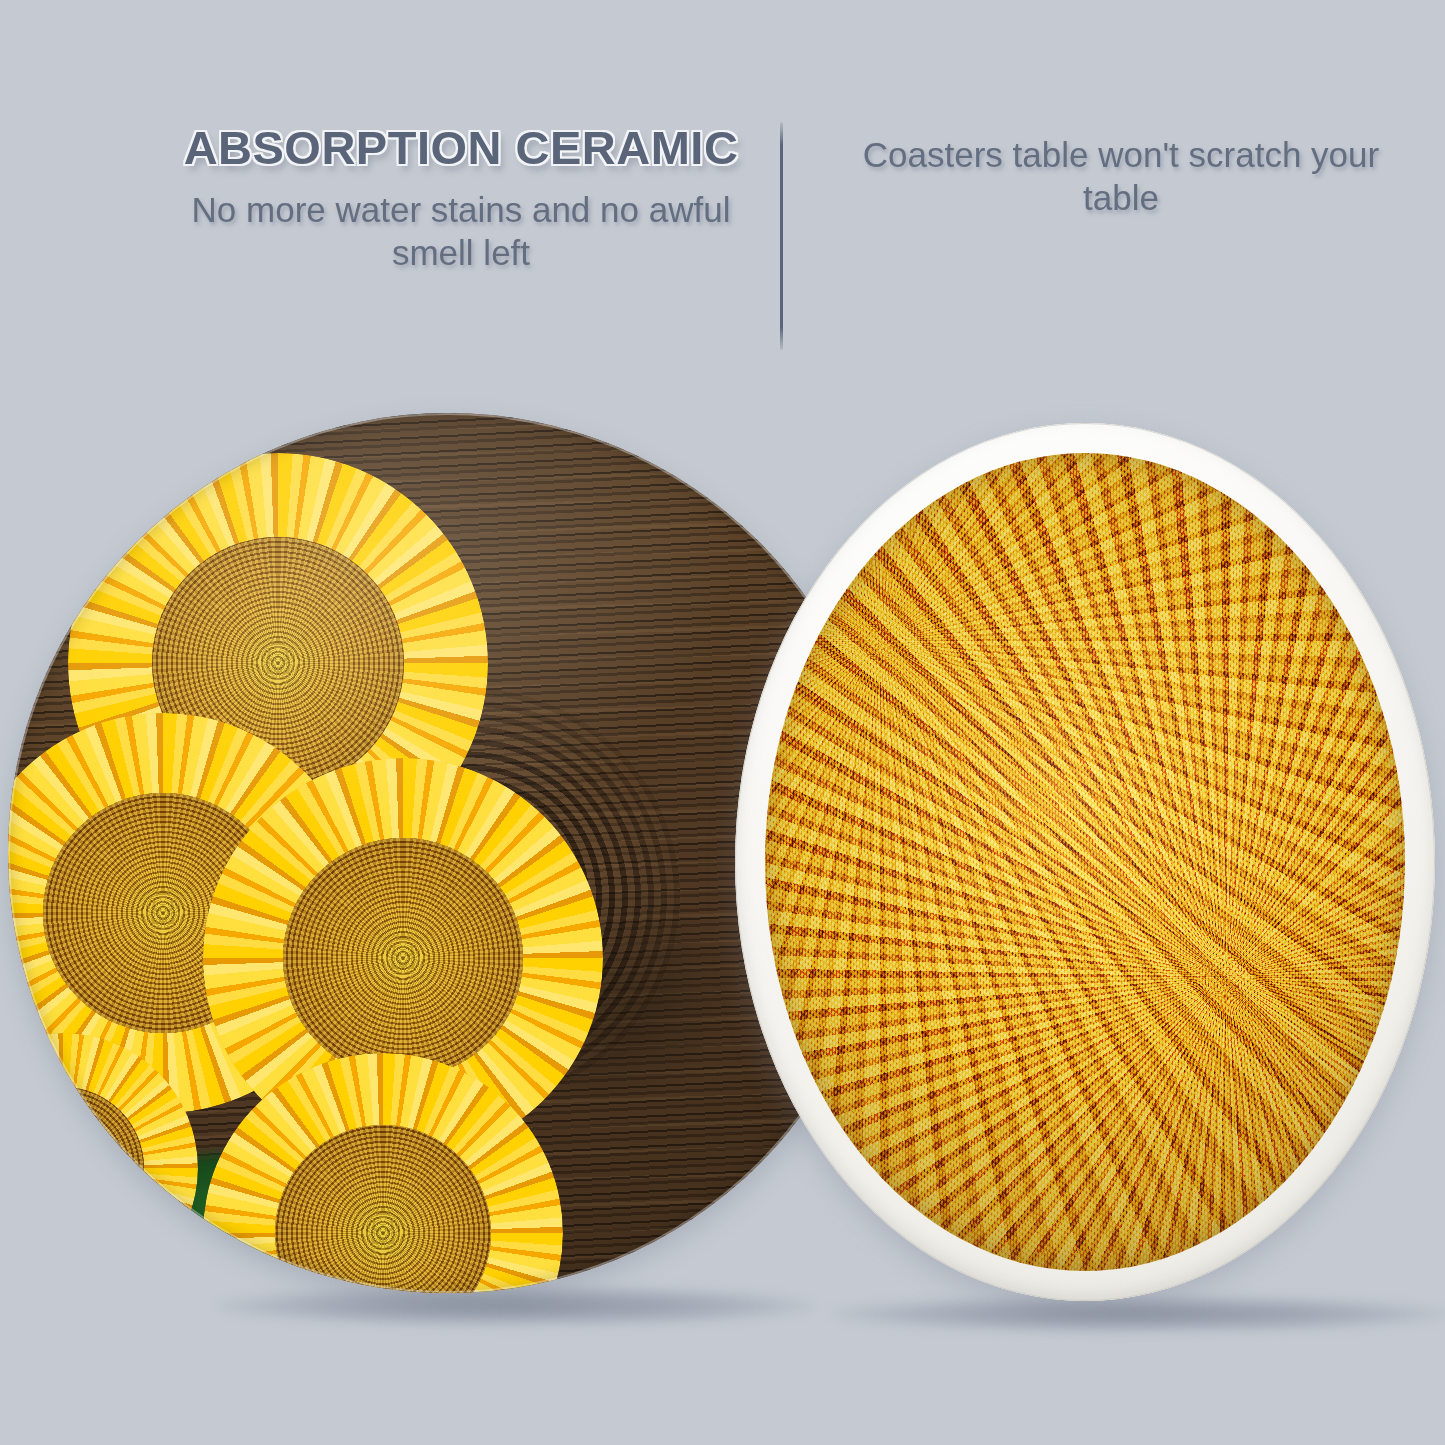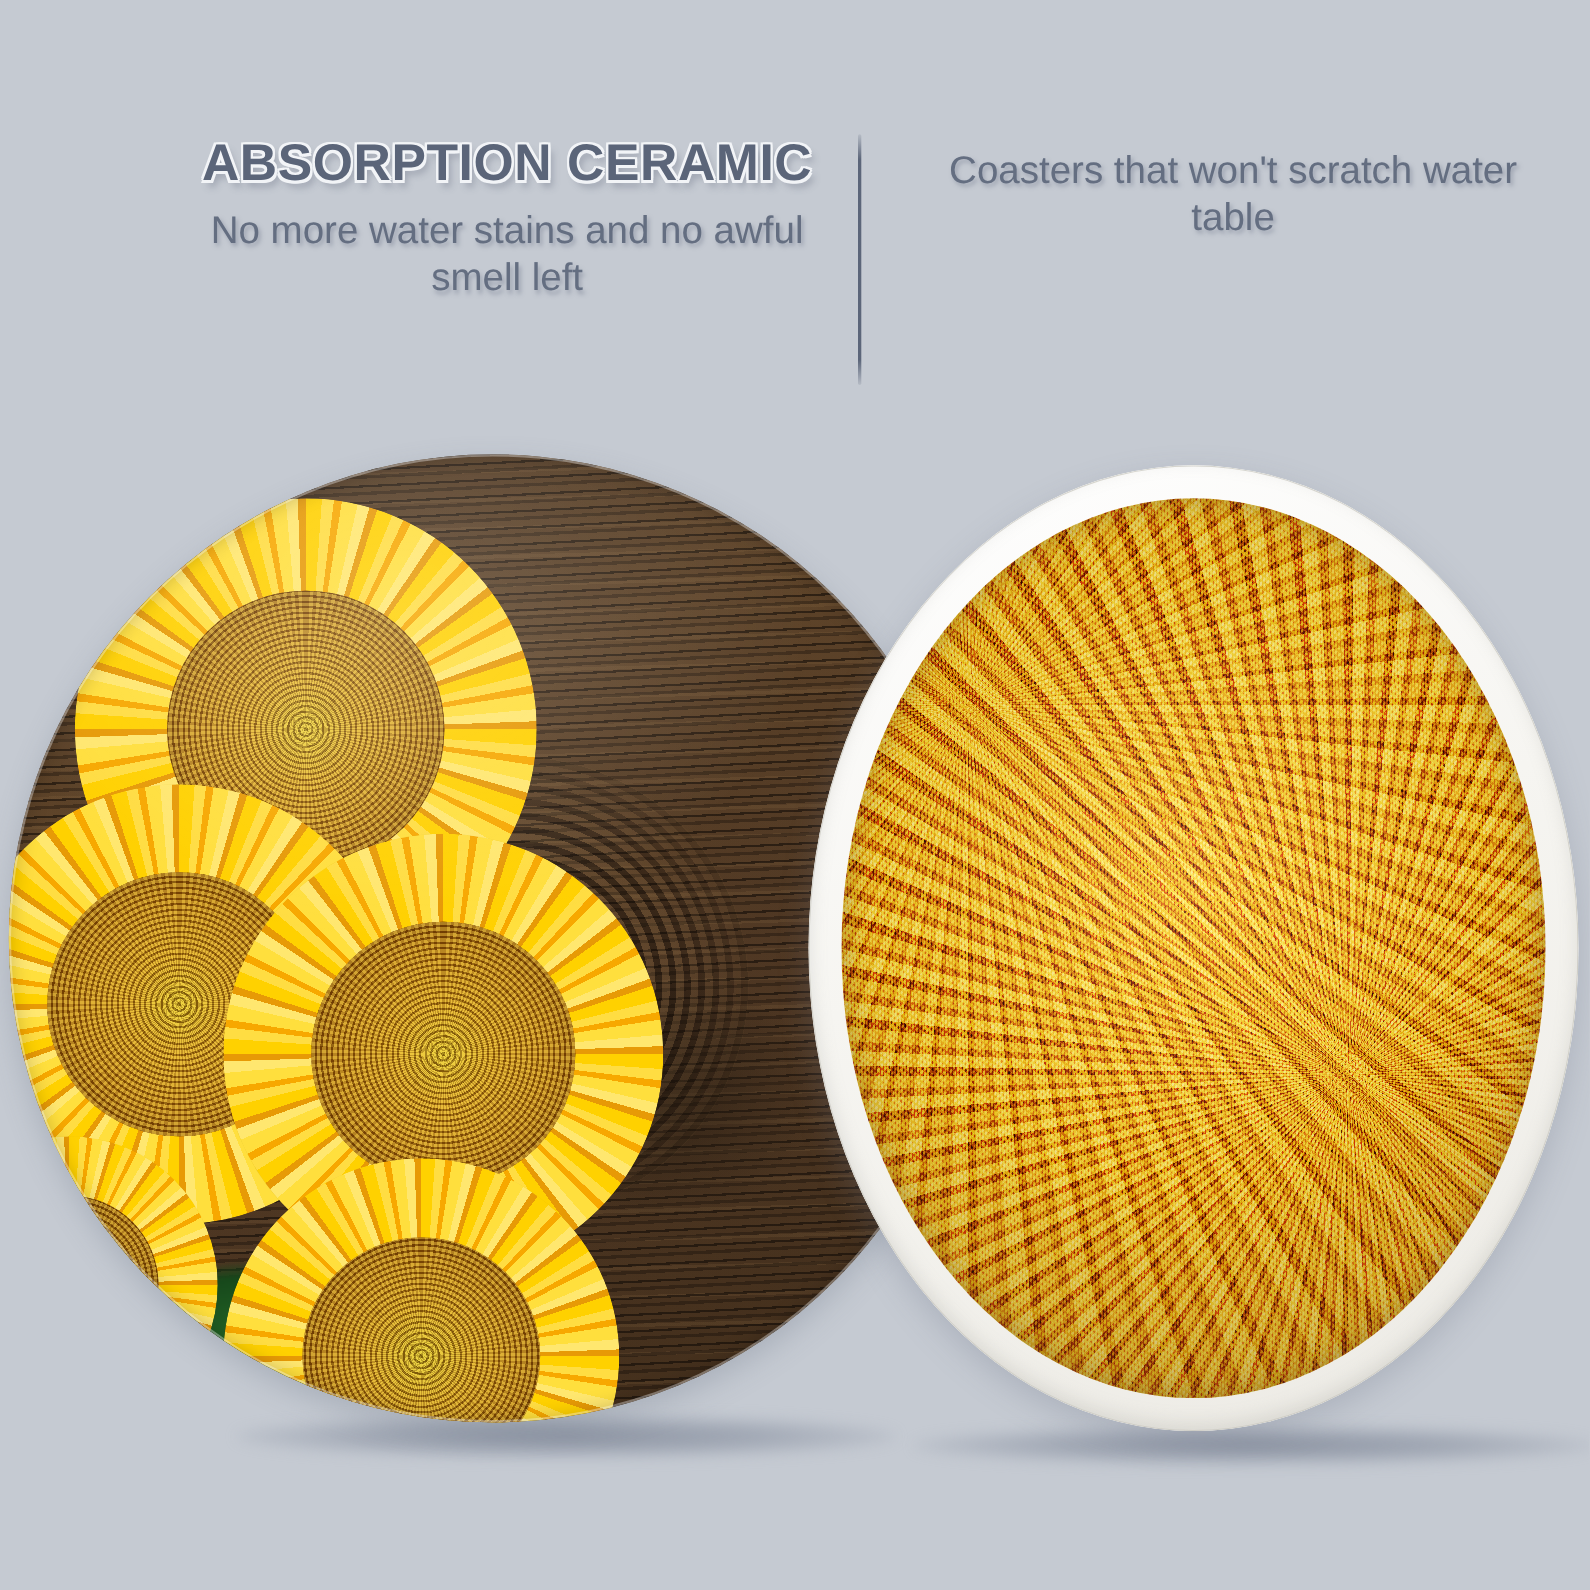--- a/index.html
+++ b/index.html
@@ -308,21 +308,21 @@
   <div class="panels">
 
     <div class="panel left">
       <h2 class="panel-title">ABSORPTION CERAMIC</h2>
       <p class="panel-sub">No more water stains and no awful smell left</p>
     </div>
 
     <div class="divider"></div>
 
     <div class="panel right">
-      <p class="panel-sub">Coasters that won't scratch water table</p>
+      <p class="panel-sub">Coasters table won't scratch your table</p>
     </div>
   </div>
 
   <div class="coasters">
 
     <div class="shadow left"></div>
     <div class="shadow right"></div>
 
     <div class="coaster left">
       <div class="wood"></div>

